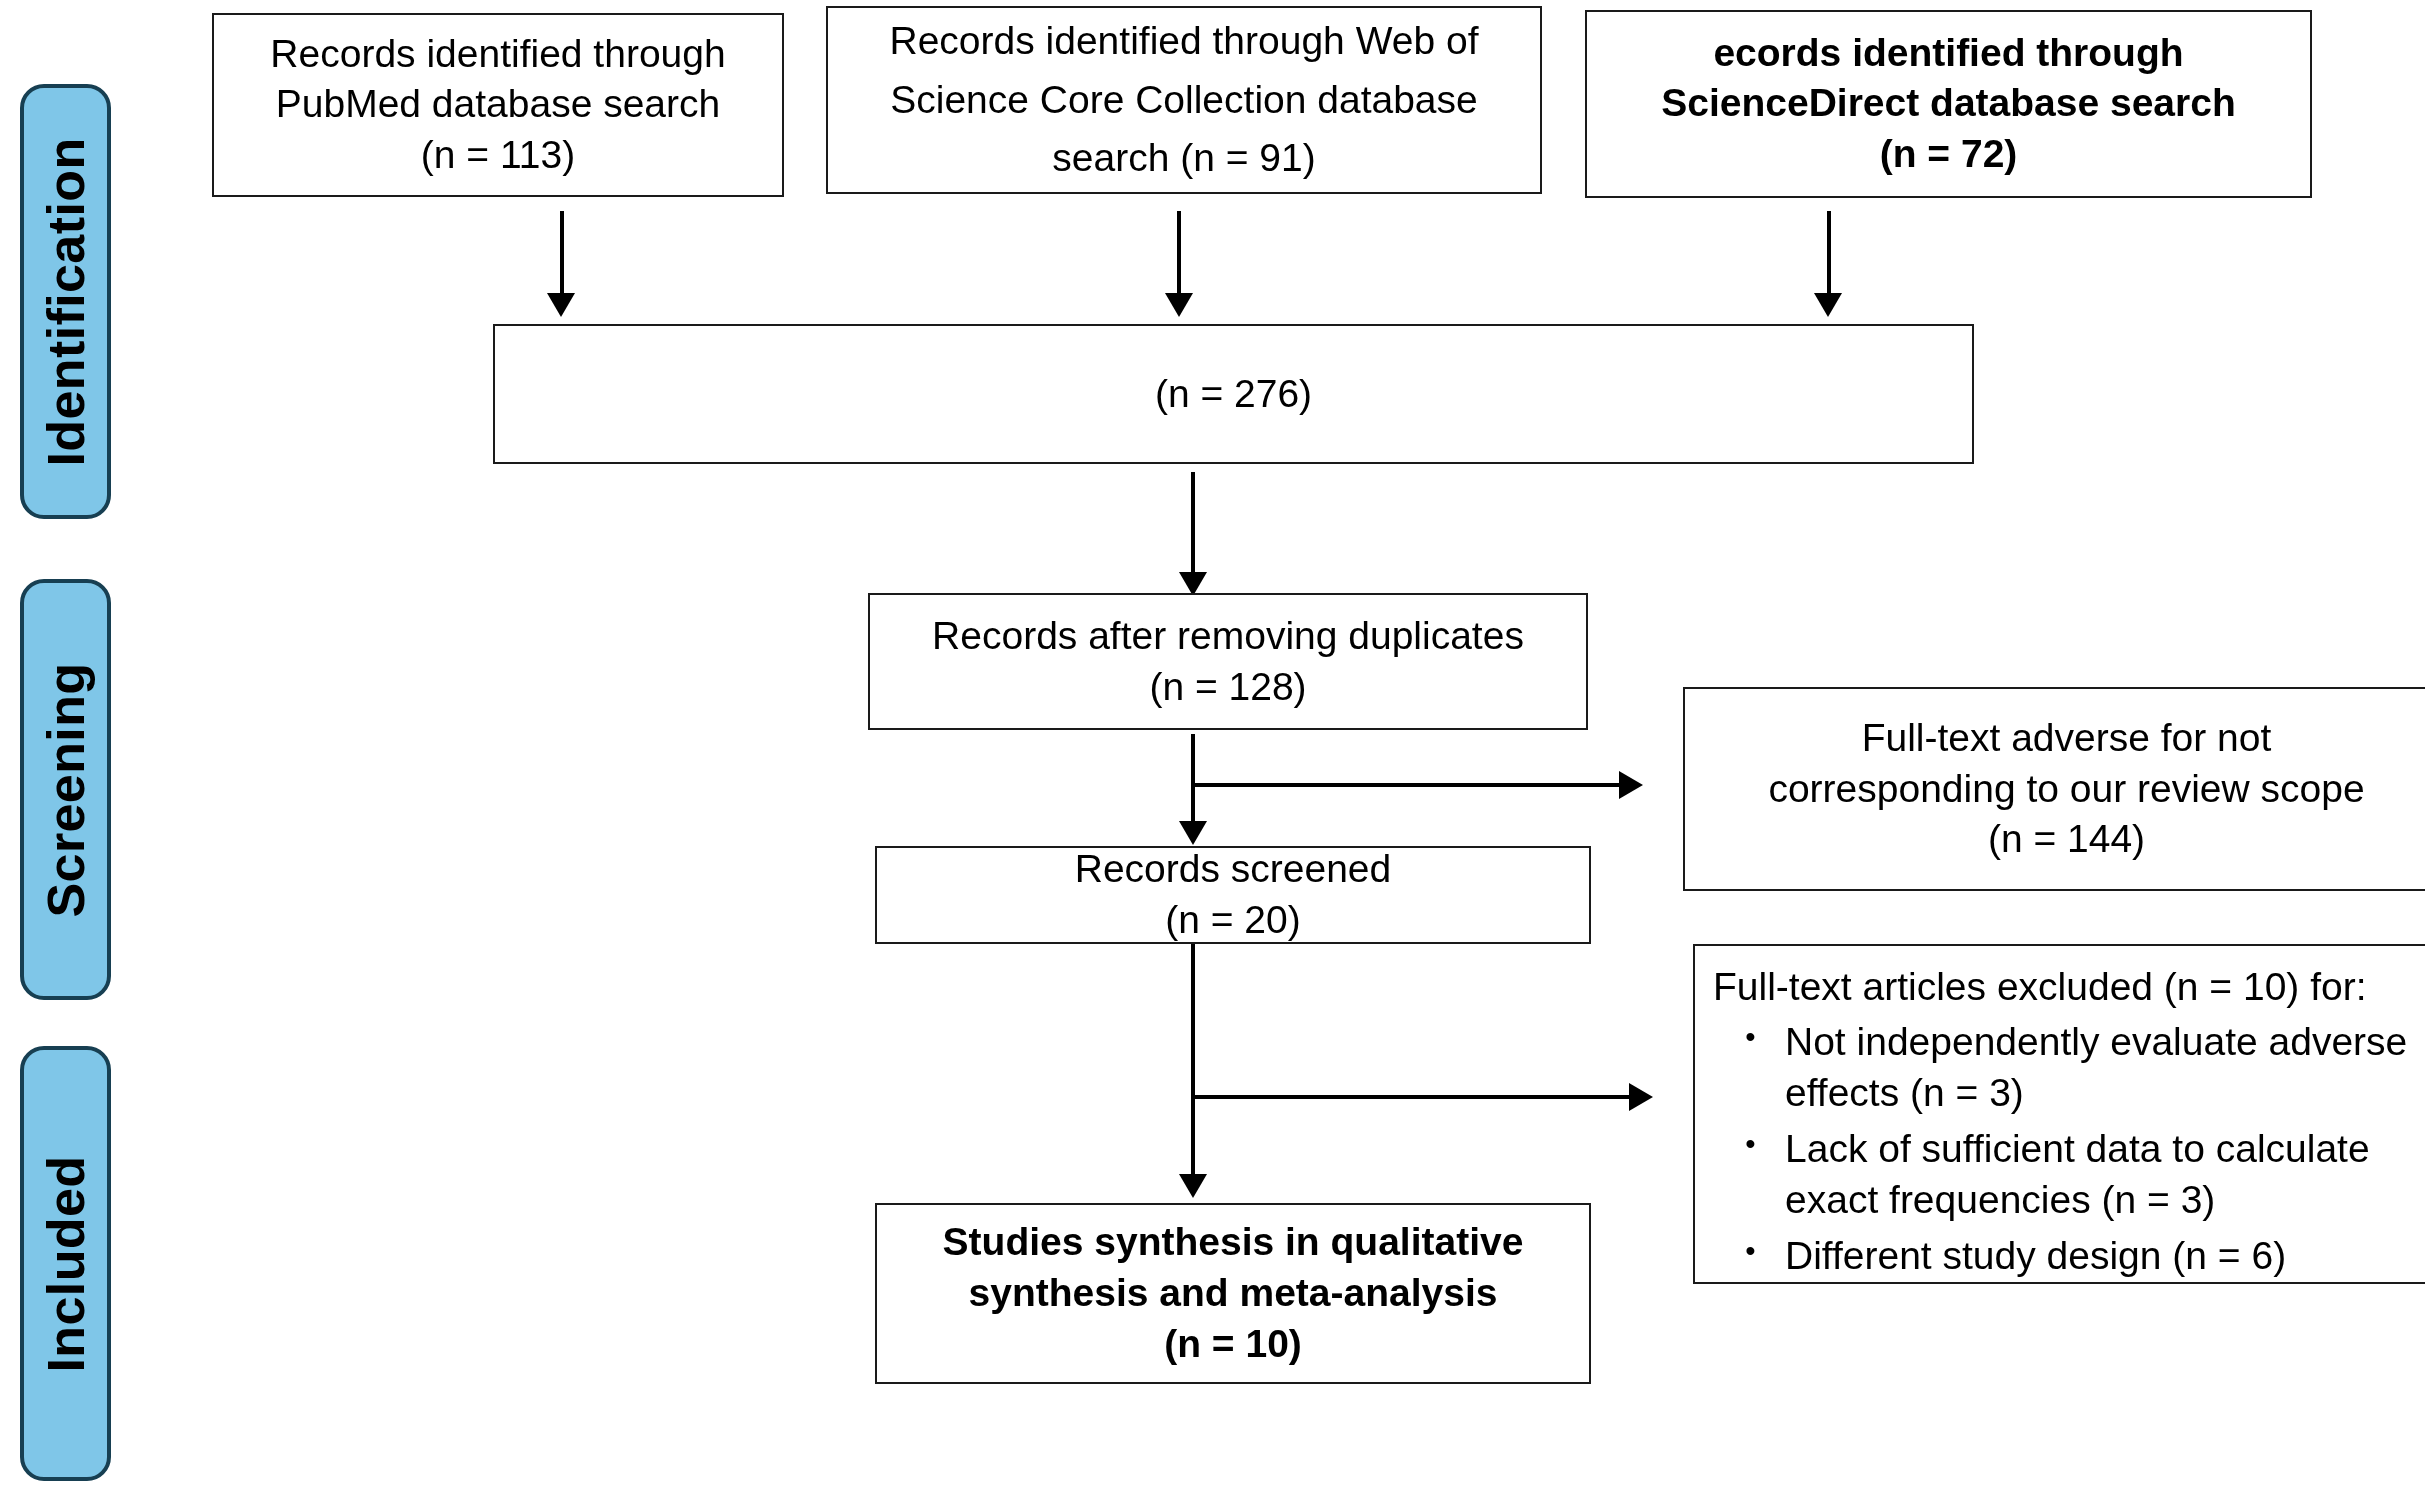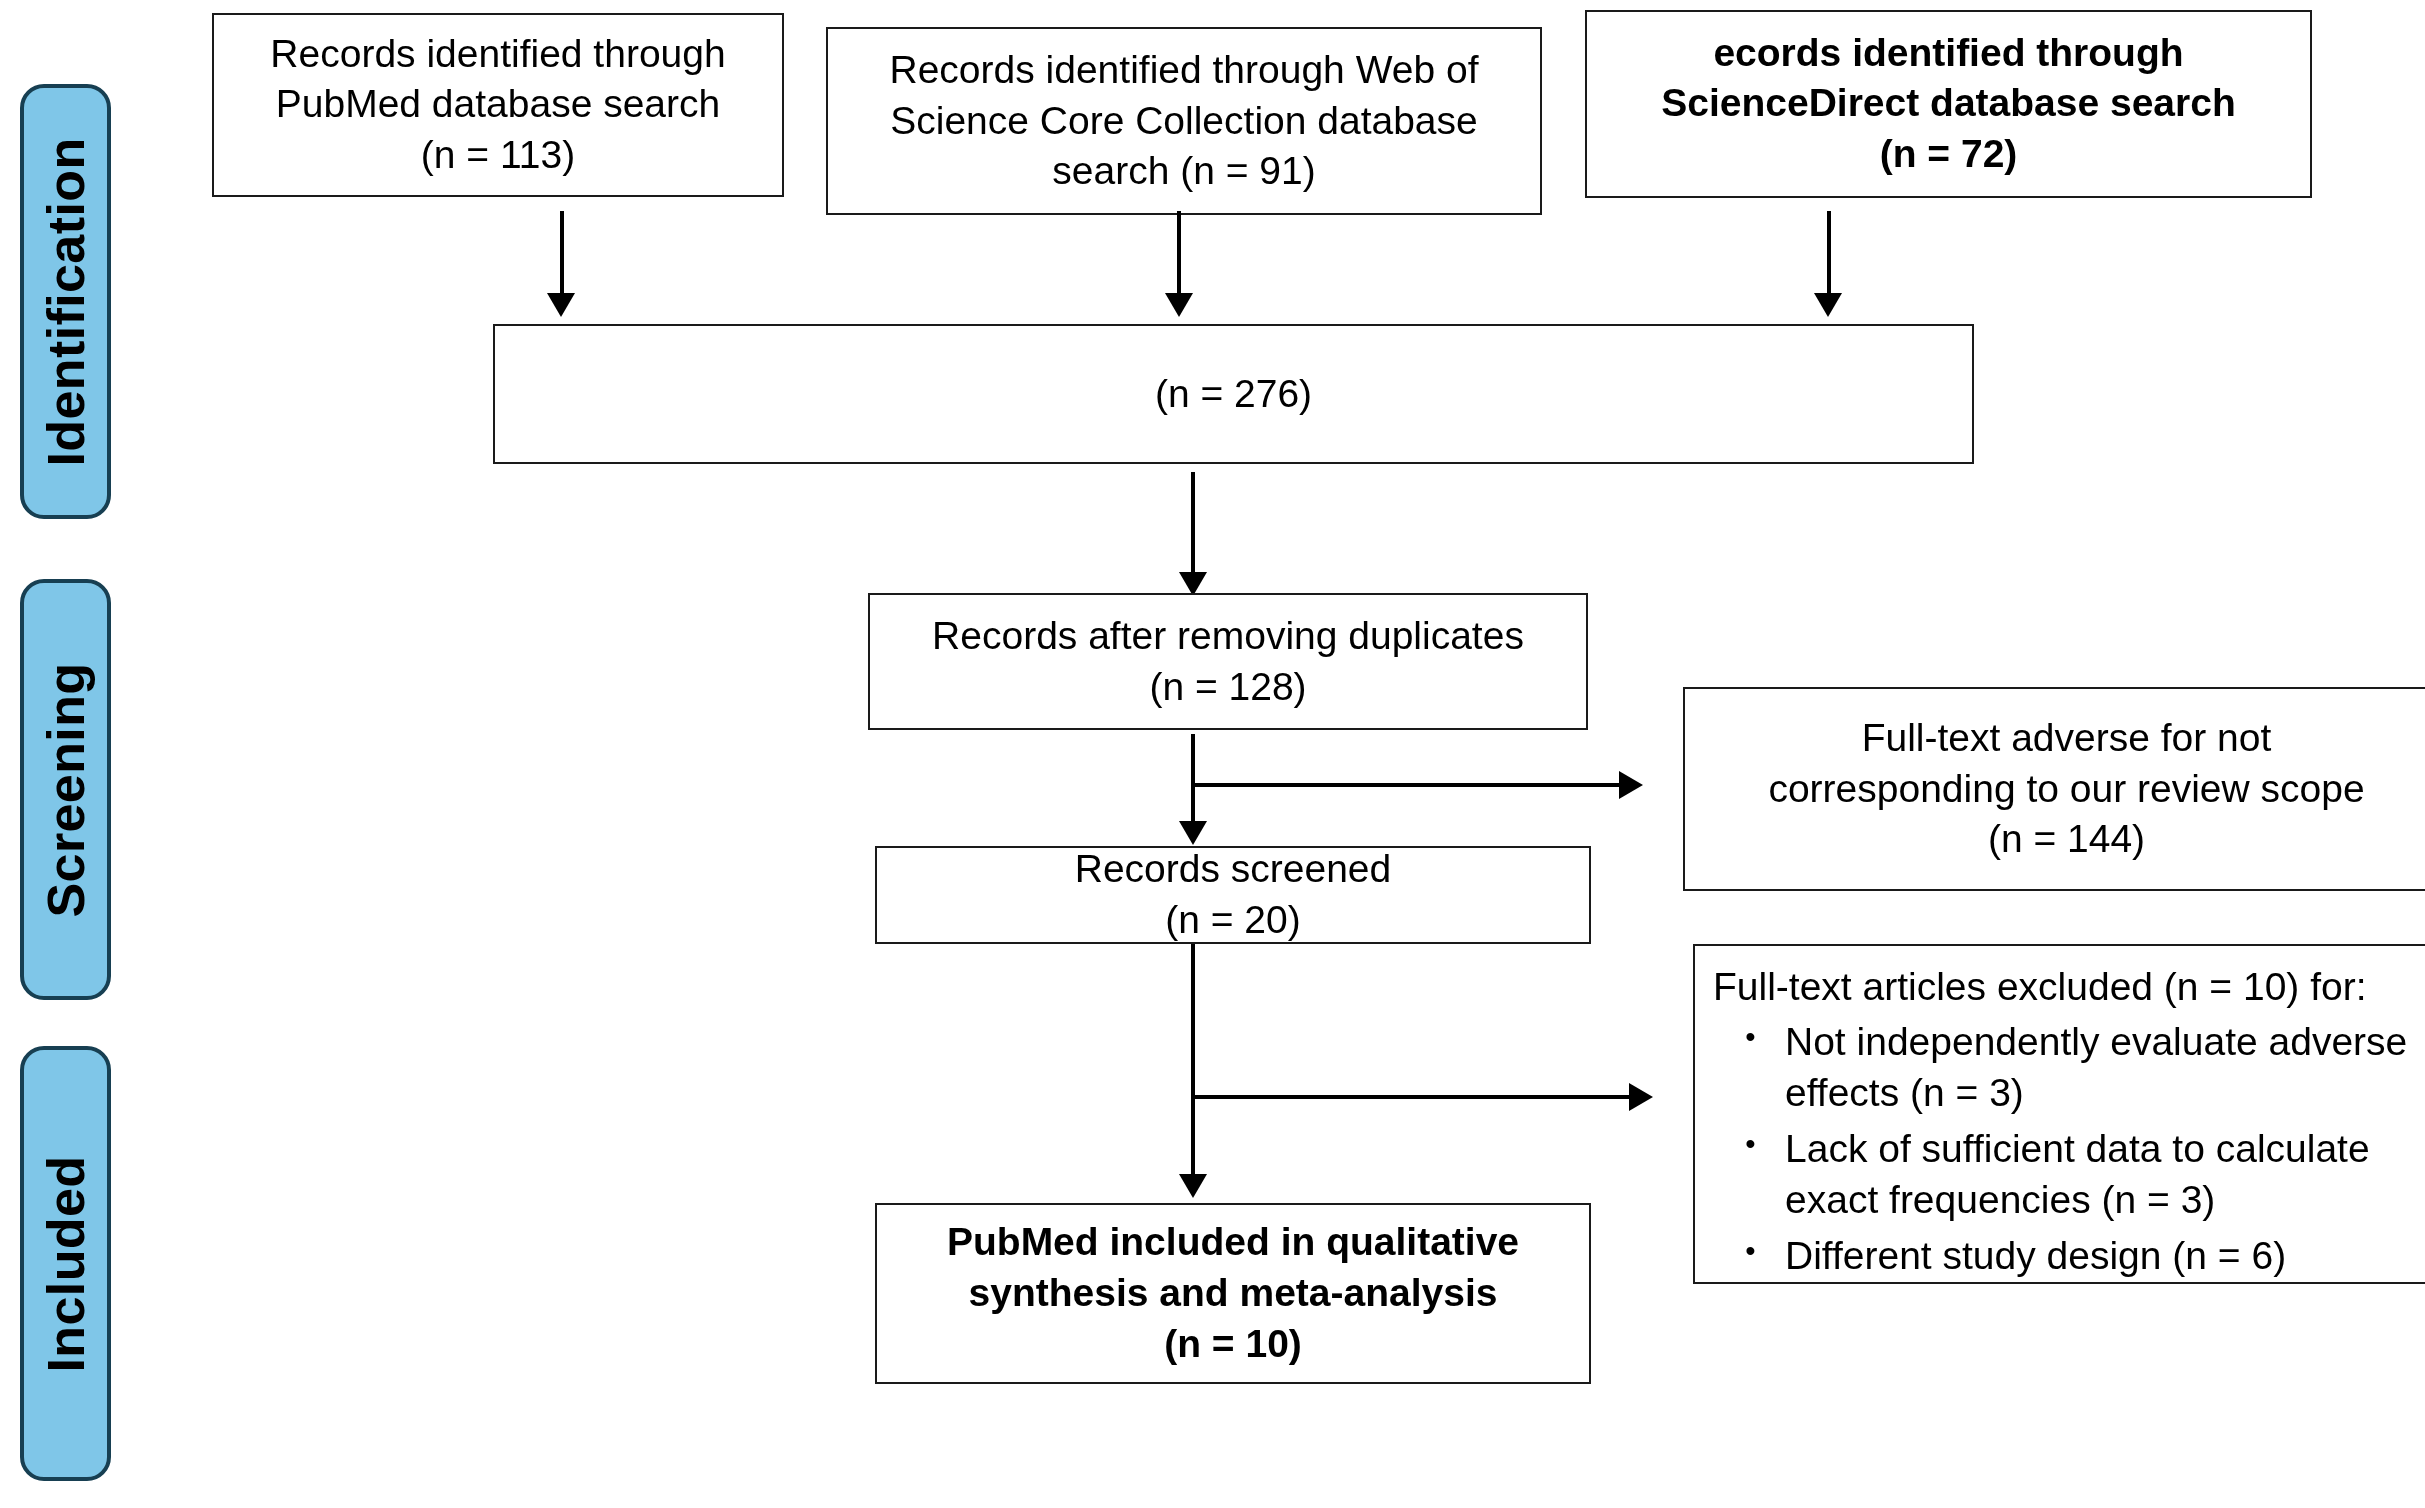--- a/index.html
+++ b/index.html
@@ -139,21 +139,21 @@
   <div class="stage-pill" style="left:19.7px; top:1046px; width:91px; height:435px;">
     <span class="stage-label">Included</span>
   </div>
 
   <div class="flow-box" style="left:172px; top:12.6px; width:572px; height:184px;">
     <span class="line">Records identified through</span>
     <span class="line">PubMed database search</span>
     <span class="line">(n = 113)</span>
   </div>
 
-  <div class="flow-box" style="left:786px; top:27px; width:716px; height:188px;">
+  <div class="flow-box" style="left:786px; top:6px; width:716px; height:188px;gap:8px;">
     <span class="line">Records identified through Web of</span>
     <span class="line">Science Core Collection database</span>
     <span class="line">search (n = 91)</span>
   </div>
 
   <div class="flow-box" style="left:1545px; top:9.8px; width:727px; height:188px;font-weight:bold;">
     <span class="line">ecords identified through</span>
     <span class="line">ScienceDirect database search</span>
     <span class="line">(n = 72)</span>
   </div>
@@ -212,19 +212,19 @@
         <span>Lack of sufficient data to calculate exact frequencies (n = 3)</span>
       </li>
       <li>
         <span class="bullet">•</span>
         <span>Different study design (n = 6)</span>
       </li>
     </ul>
   </div>
 
   <div class="flow-box bold" style="left:835px; top:1203px; width:716px; height:181px;">
-    <span class="line">PubMed included in qualitative</span>
+    <span class="line">Studies synthesis in qualitative</span>
     <span class="line">synthesis and meta-analysis</span>
     <span class="line">(n = 10)</span>
   </div>
 
 </div>
 
 
 </body></html>

